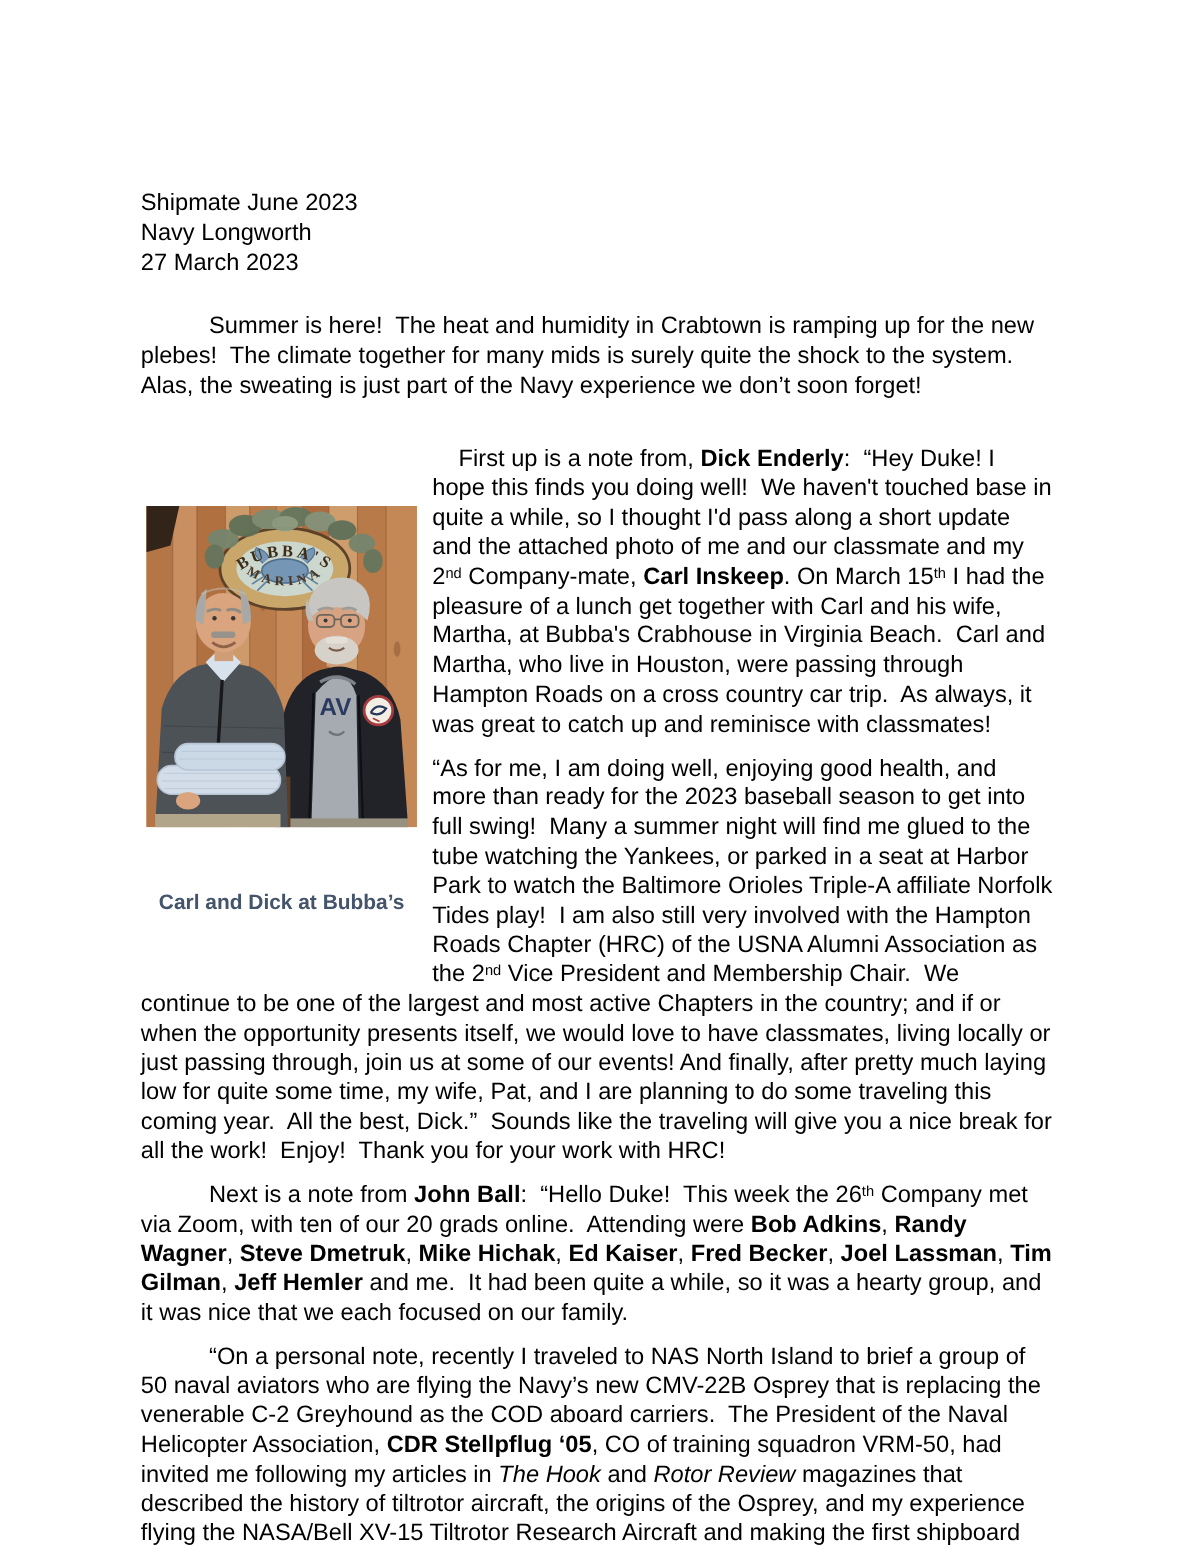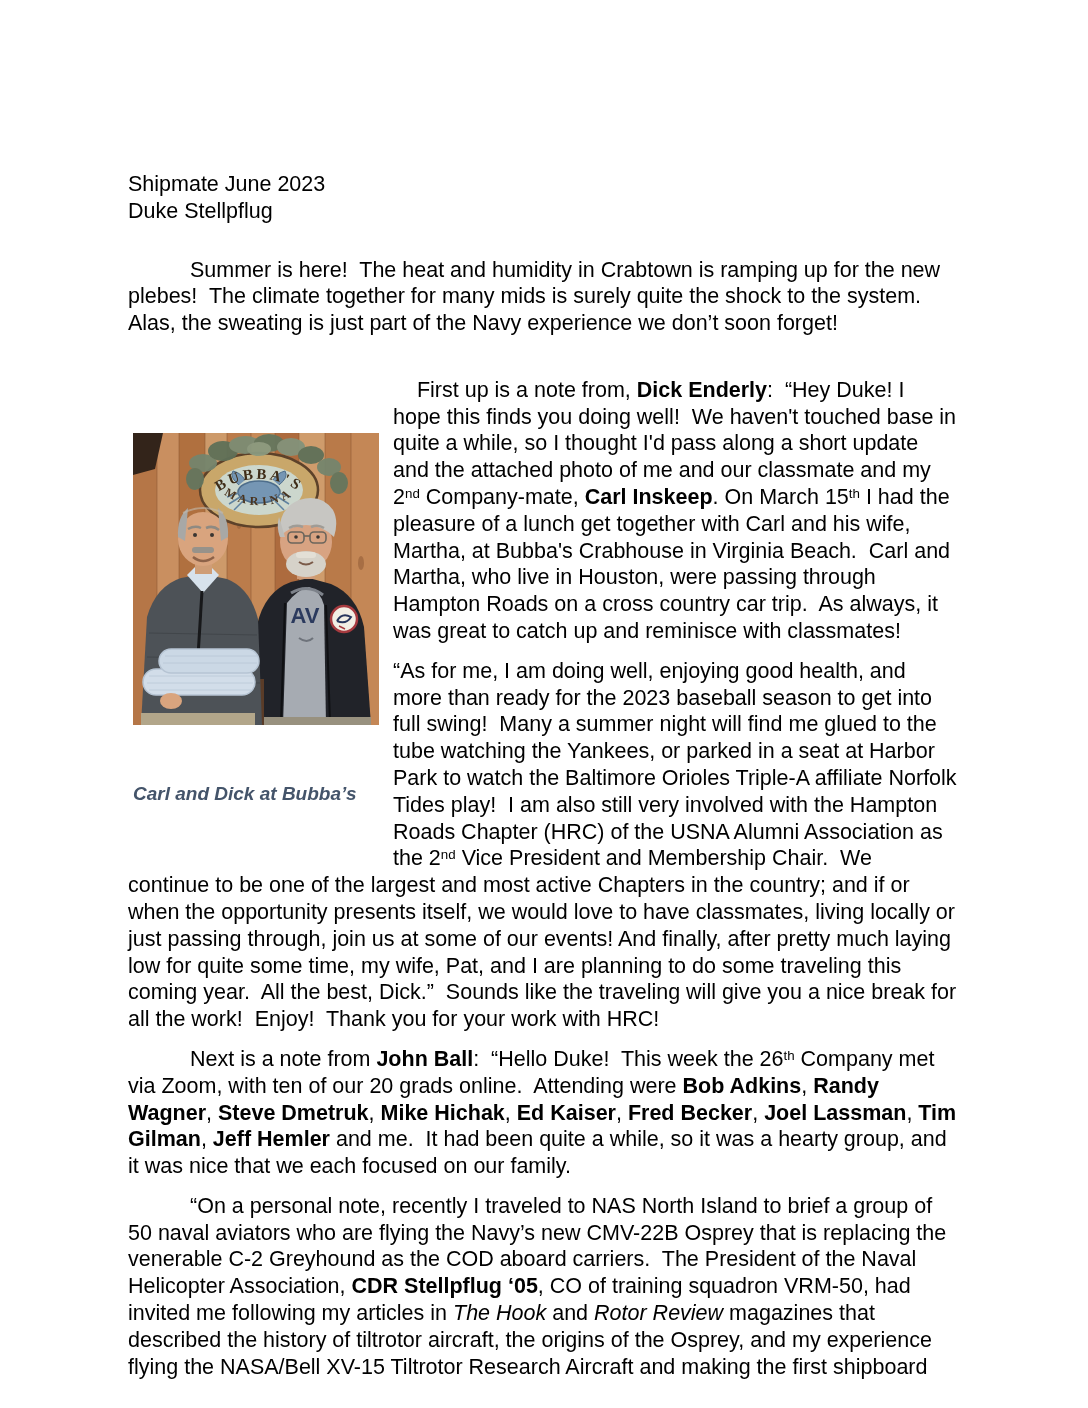--- a/index.html
+++ b/index.html
@@ -20,34 +20,35 @@
   .sup{font-size:0.62em;vertical-align:0.42em;line-height:0;}
   .photo-figure{
     float:left;
     width:246px;
     margin:3px 14px 6px 5px;
     text-indent:0;
   }
   .photo-figure svg{display:block;}
   .photo-caption{
     margin-top:3px;
-    text-align:left;
-    font-weight:bold;font-style:italic;
+    text-align:center;
+    font-weight:bold;
     font-size:19px;line-height:24px;
     white-space:normal;
   }
 </style>
 </head>
 <body>
 
 <div class="page">
 
   <div class="header-block">
     <div>Shipmate June 2023</div>
-    <div>Duke Stellpflug</div>
+    <div>Navy Longworth</div>
+    <div>27 March 2023</div>
   </div>
 
   <div class="para indent"><span>Summer is here!  The heat and humidity in Crabtown is ramping up for the new plebes!  The climate together for many mids is surely quite the shock to the system.  Alas, the sweating is just part of the Navy experience we don’t soon forget!</span></div>
 
   <div class="para indent">
     <span class="photo-figure" style="display:block">
       <svg width="246" height="292" viewBox="0 0 246 292">
 
         <g>
           <rect x="0" y="0" width="246" height="292" fill="#c08253"></rect>

